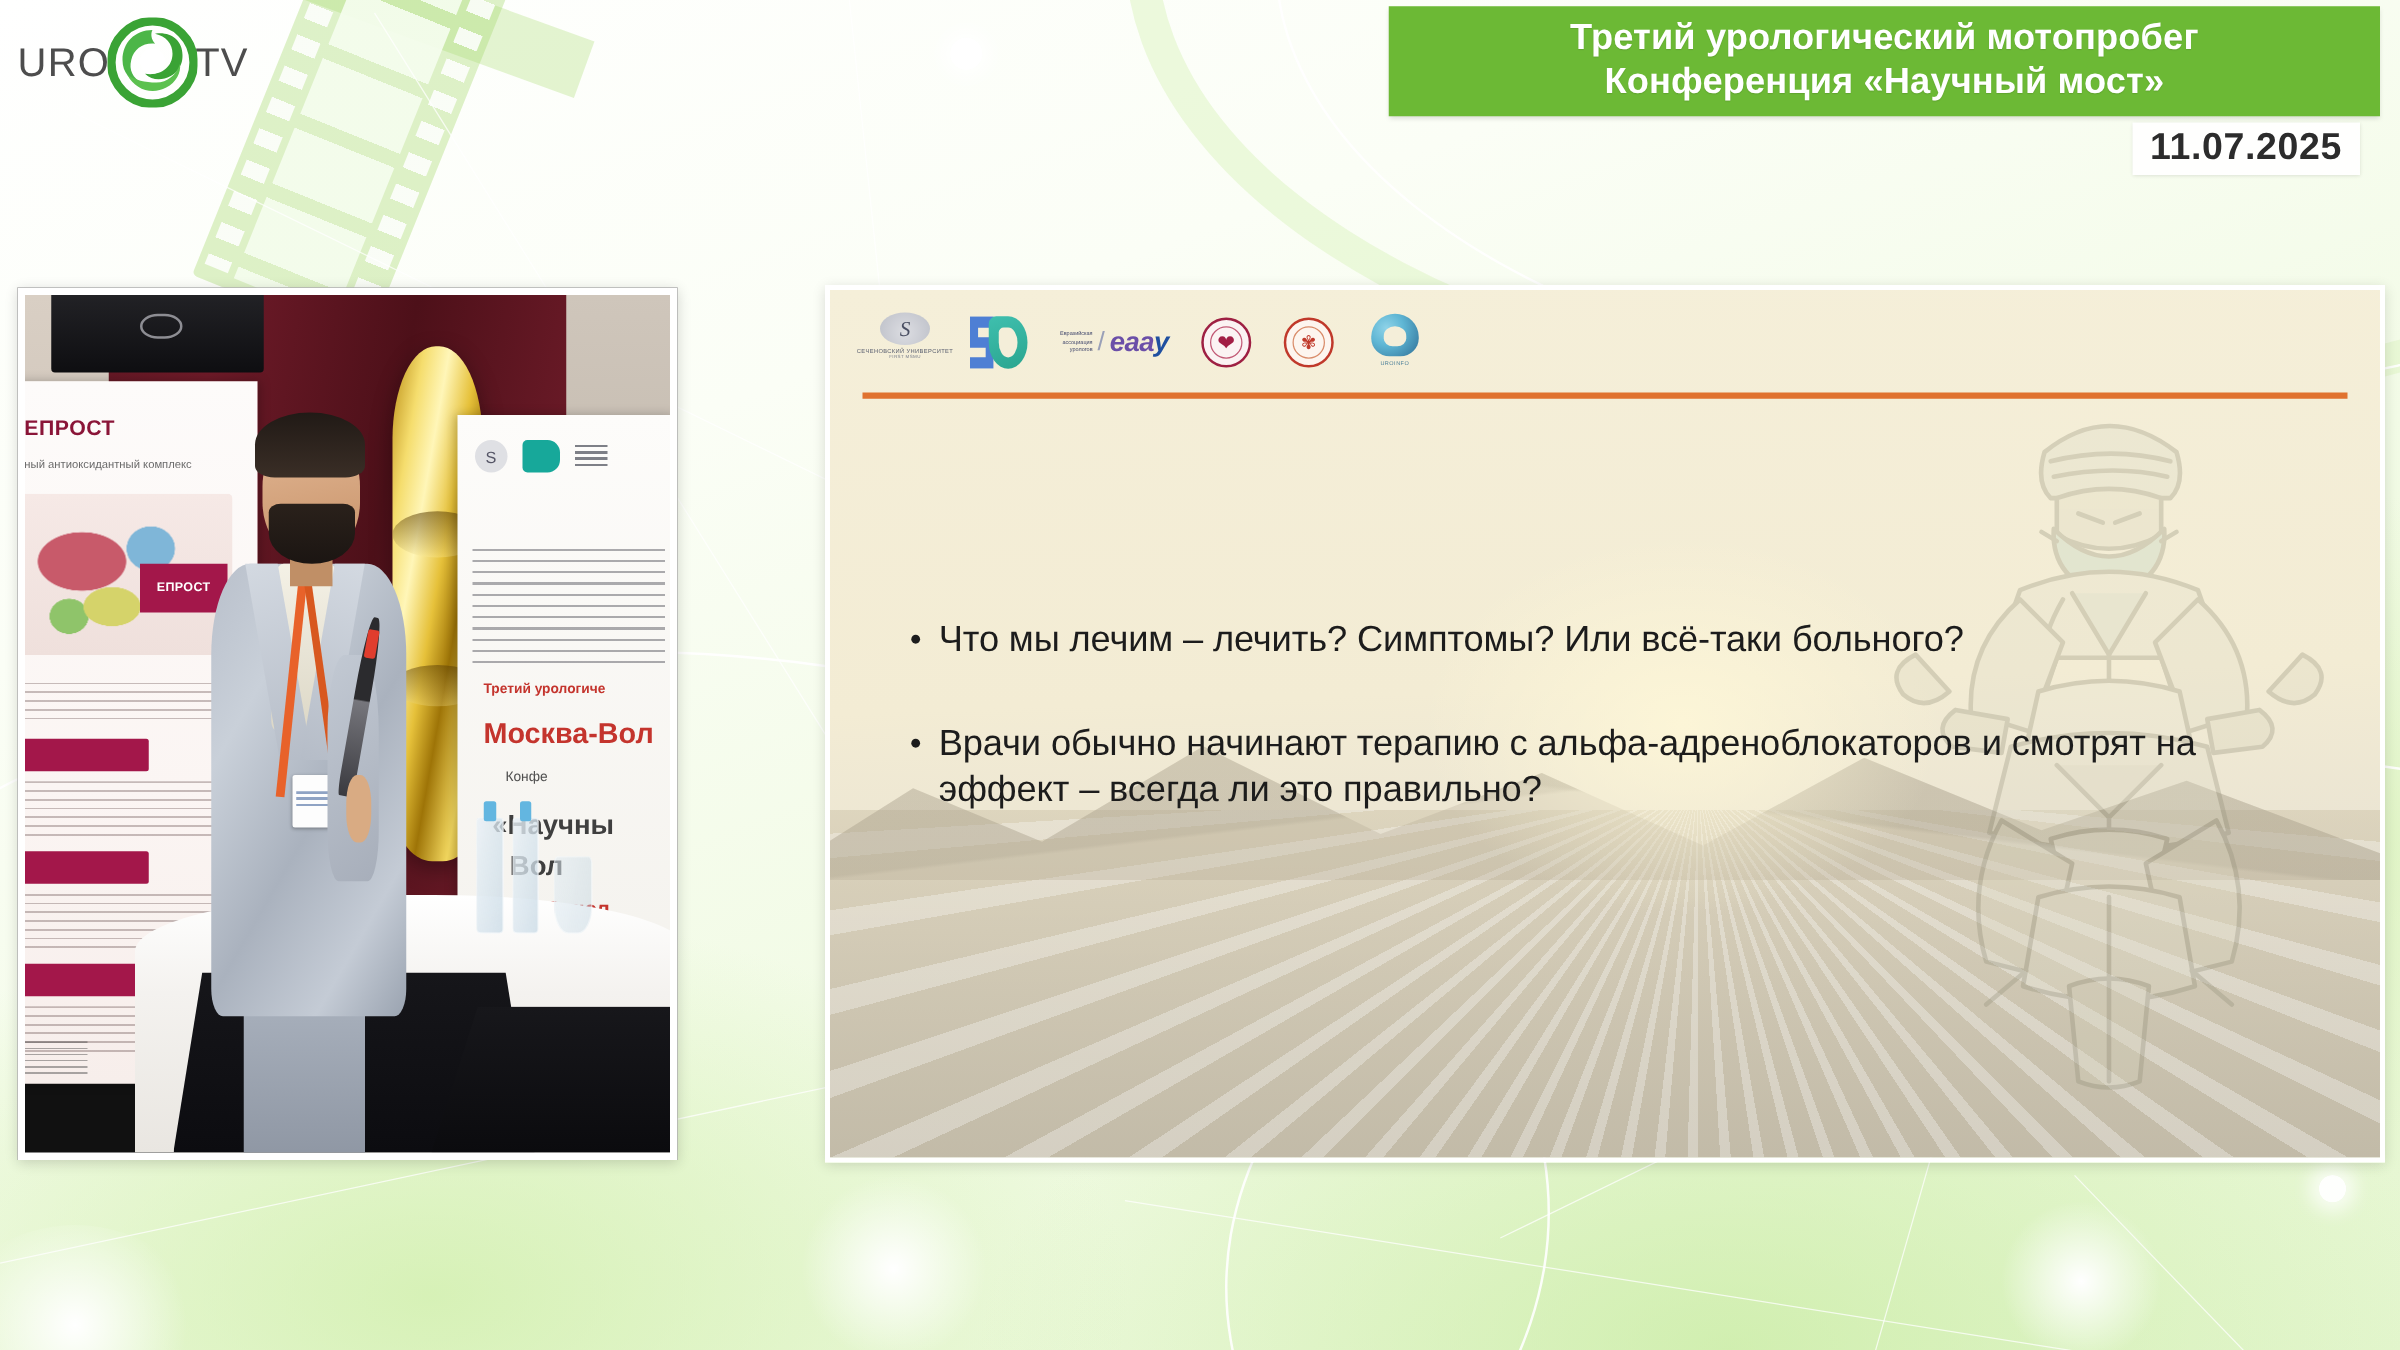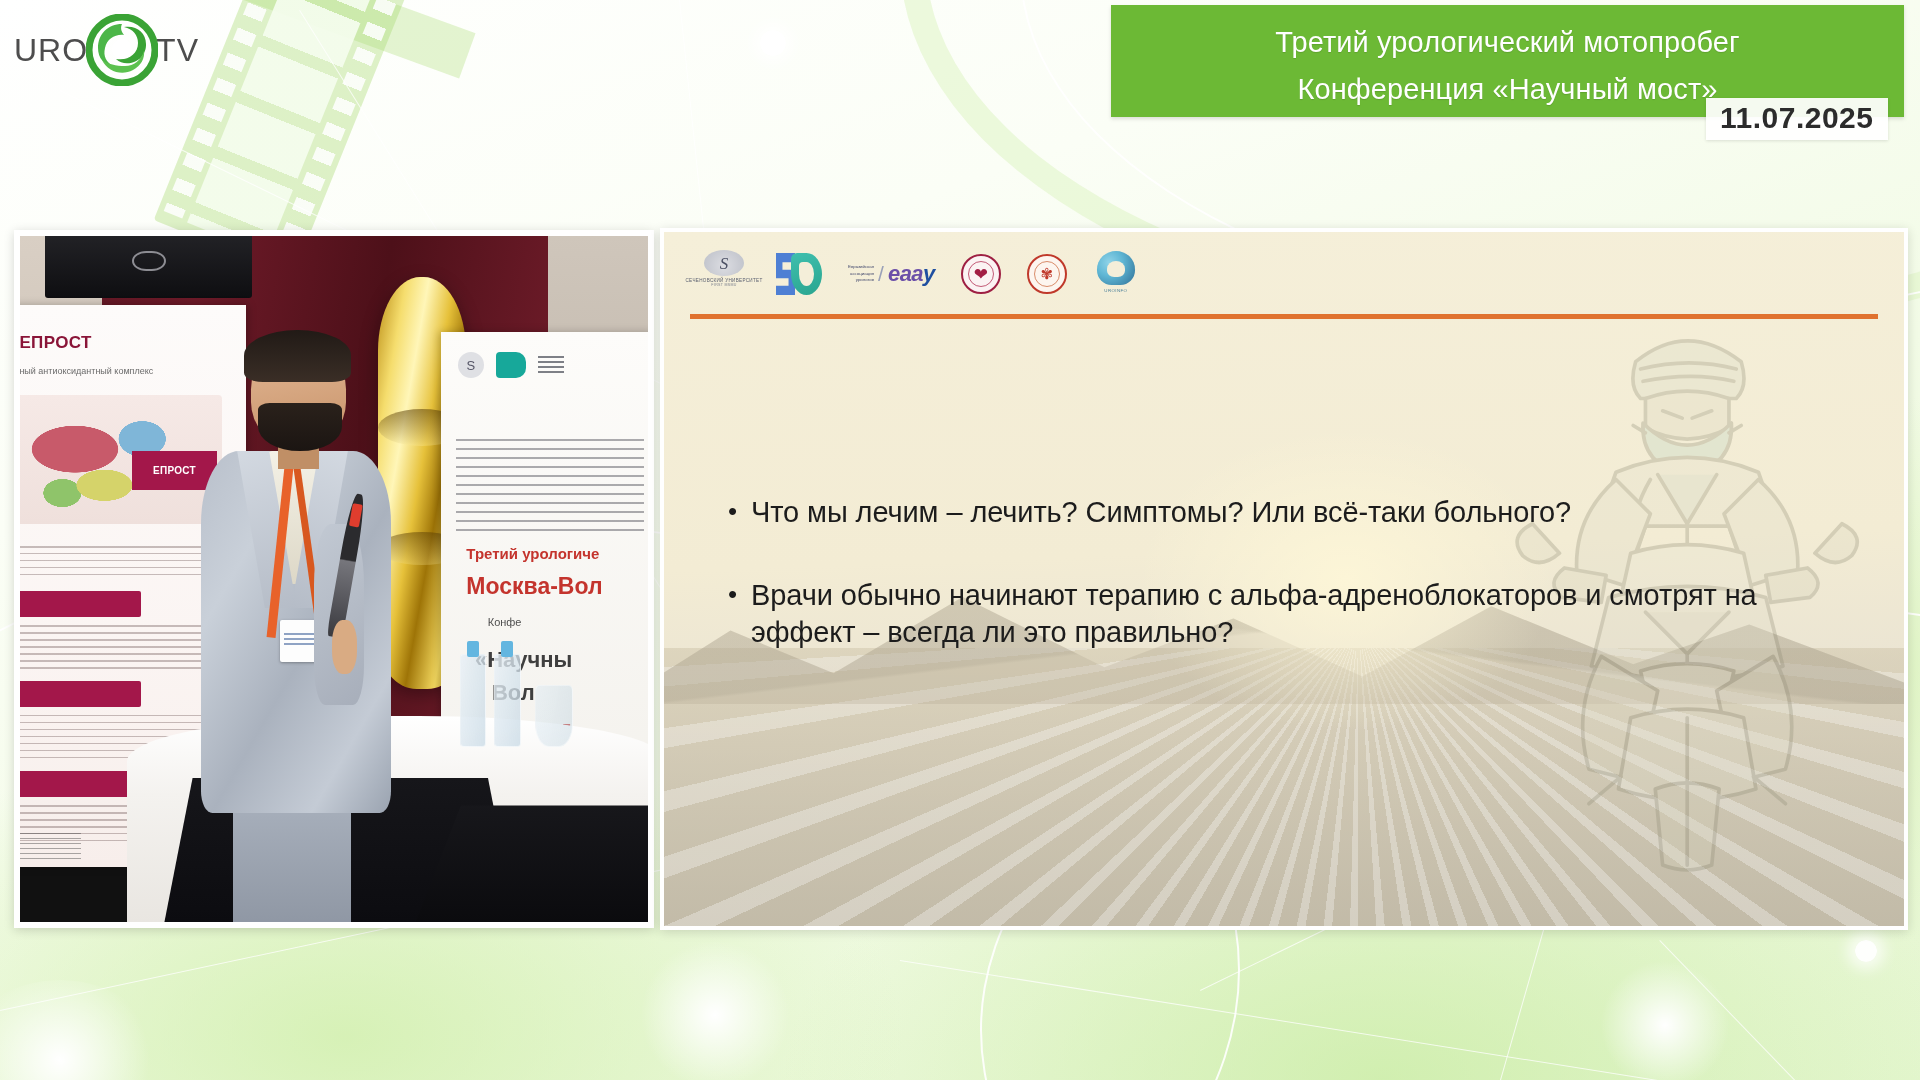--- a/index.html
+++ b/index.html
@@ -75,33 +75,33 @@
                font-family:"Liberation Sans", sans-serif; }
   .logo-mark { width:72px; height:72px; position:relative; margin:0 -4px; }
 
   
   #header-banner {
     position:absolute; top:5px; left:1111px; width:793px;
     background:#6cb935; padding:8px 0 10px;
     text-align:center; box-shadow:0 2px 4px rgba(0,0,0,.13);
   }
   #header-banner .line {
-    color:#ffffff; font-size:29px; font-weight:normal; line-height:1.2;
-    letter-spacing:.1px; text-shadow:0 1px 1px rgba(0,0,0,.12);margin-top:12px;
+    color:#ffffff; font-size:29px; font-weight:bold; line-height:1.2;
+    letter-spacing:.1px; text-shadow:0 1px 1px rgba(0,0,0,.12);
   }
   #date-badge {
     position:absolute; top:98px; left:1706px;
     background:rgba(255,255,255,.93); padding:3px 14px 5px;
     color:#2c2c2c; font-size:30px; font-weight:bold; letter-spacing:.5px;
     box-shadow:0 1px 3px rgba(0,0,0,.12);
   }
 
   
   #video-panel {
-    position:absolute; left:14px; top:230px; width:640px; height:698px;
+    position:absolute; left:14px; top:230px; width:528px; height:698px;
     background:#111; border:6px solid #ffffff; overflow:hidden;
     box-shadow:0 2px 10px rgba(0,0,0,.16);
   }
   .vp { position:absolute; }
 
   
   .room-curtain { left:0; top:0; width:100%; height:74%;
     background:linear-gradient(100deg,#5d1622 0%,#6d1a28 26%,#4d1019 52%,#6a1a27 76%,#3d0c14 100%); }
   .room-wall-l { left:0; top:0; width:13%; height:74%;
     background:linear-gradient(180deg,#d9cfc4,#bdb2a6); }
@@ -152,21 +152,21 @@
     box-shadow:-2px 0 8px rgba(0,0,0,.22); }
   .rr-logos { position:absolute; left:8%; top:4%; display:flex; gap:12px; align-items:center; }
   .rr-l1 { width:26px; height:26px; border-radius:50%; background:#dfe0e4;
            color:#556; font-size:13px; display:flex; align-items:center; justify-content:center; }
   .rr-l2 { width:30px; height:26px; background:#17a89a; border-radius:4px 10px 10px 4px; }
   .rr-l3 { width:26px; height:18px;
            background:repeating-linear-gradient(180deg,#7e8087 0 2px,rgba(0,0,0,0) 2px 5px); }
   .rr-list { position:absolute; left:7%; top:21%; width:88%;
              background:repeating-linear-gradient(180deg, rgba(60,60,70,.42) 0 1.6px, rgba(0,0,0,0) 1.6px 9px);
              height:19%; }
-  .rr-t1 { position:absolute; left:12%; top:42%; color:#c4342d; font-size:15px; font-weight:bold; }
+  .rr-t1 { position:absolute; left:12%; top:42%; color:#c4342d; font-size:11px; font-weight:bold; }
   .rr-t2 { position:absolute; left:12%; top:47.5%; color:#c4342d; font-size:23px; font-weight:bold; }
   .rr-t3 { position:absolute; left:22%; top:56%; color:#4f4f4f; font-size:11px; }
   .rr-t4 { position:absolute; left:16%; top:62%; color:#3f3f3f; font-size:22px; font-weight:bold; }
   .rr-t5 { position:absolute; left:24%; top:68.5%; color:#3f3f3f; font-size:22px; font-weight:bold; }
   .rr-t6 { position:absolute; left:22%; top:76%; color:#c4342d; font-size:17px; font-weight:bold; }
 
   
   .table-cloth { left:17%; bottom:0; width:86%; height:30%;
     background:linear-gradient(180deg,#ffffff 0%,#f4f2ef 38%,#e9e6e1 100%);
     border-radius:46% 46% 0 0 / 22% 22% 0 0; }

